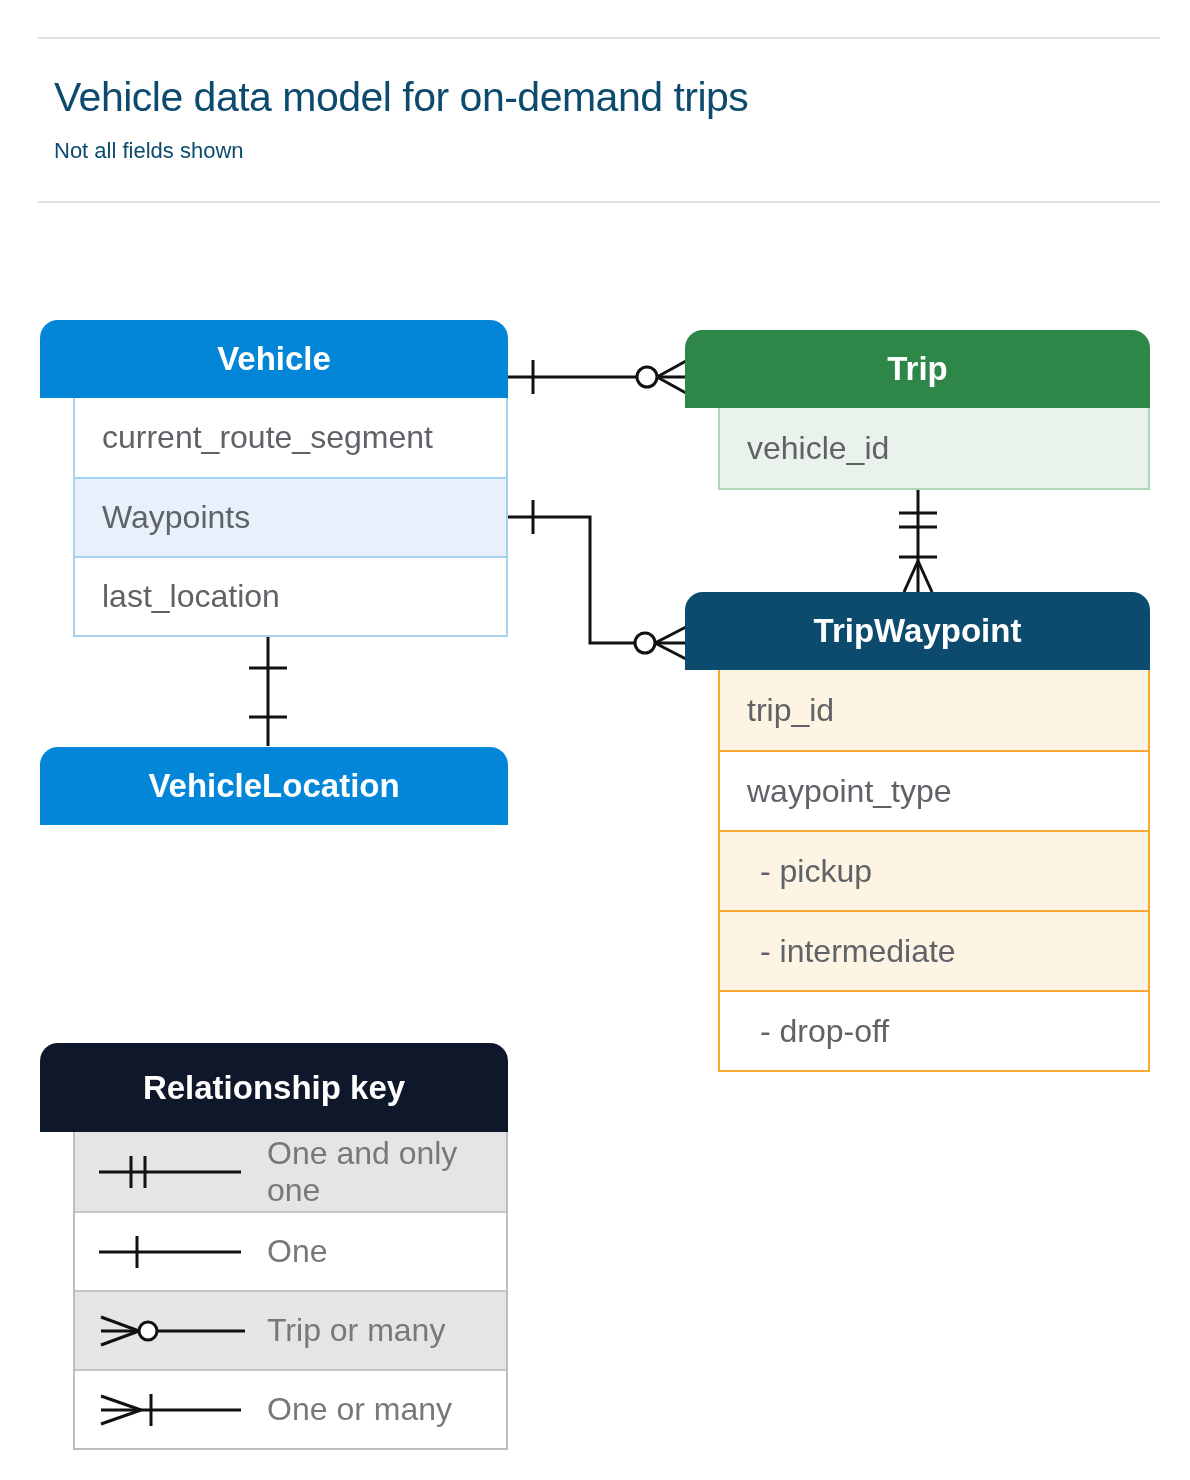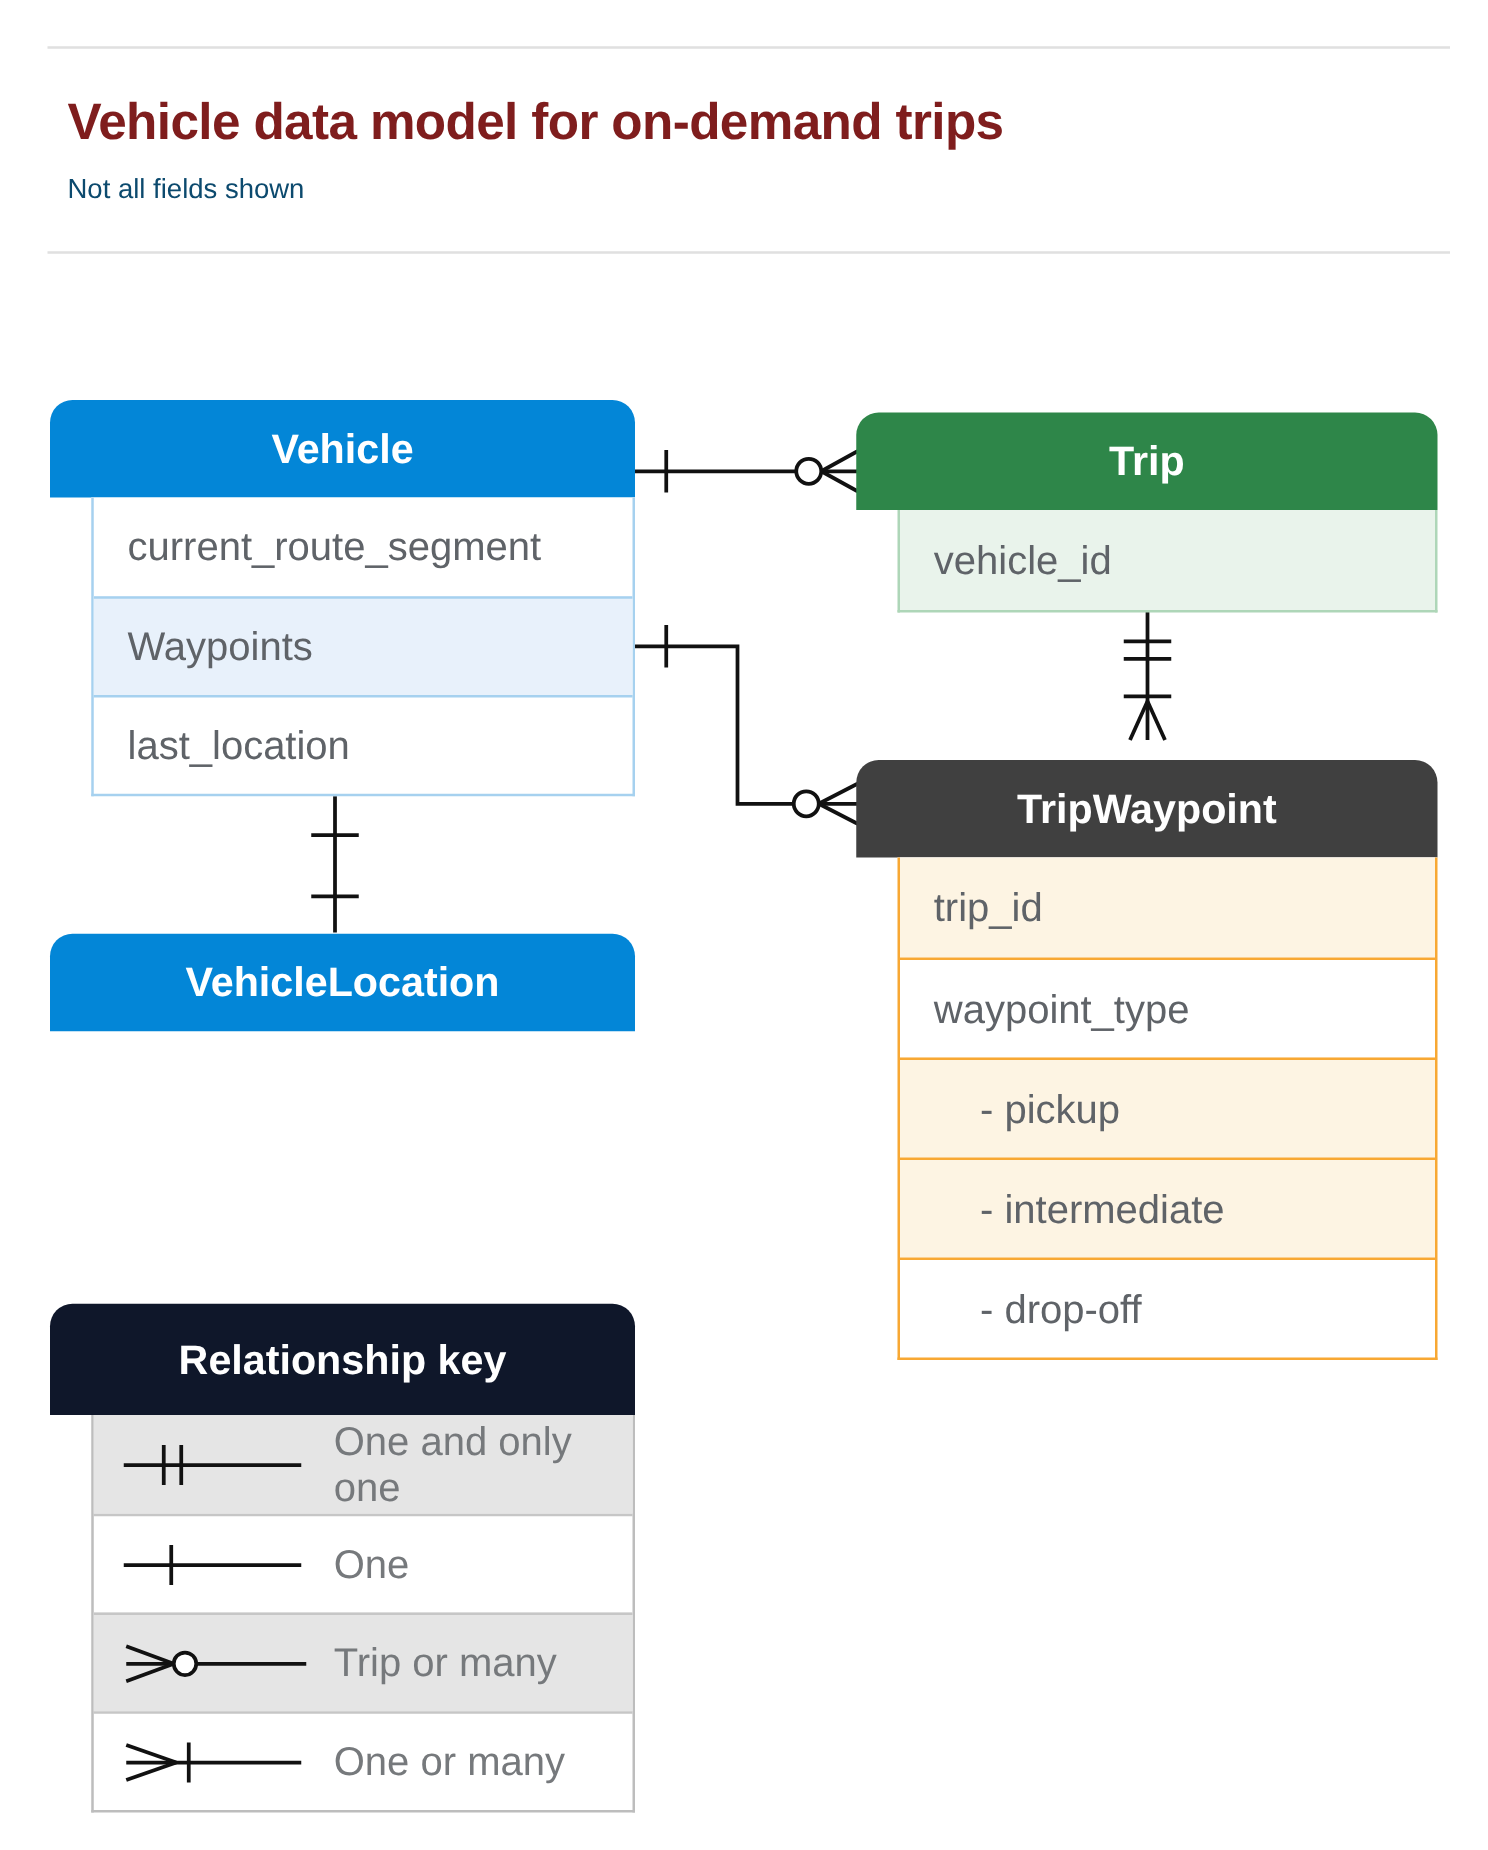--- a/index.html
+++ b/index.html
@@ -4,54 +4,54 @@
 <style>
   html,body{margin:0;padding:0;}
   body{
     width:1190px;height:1480px;position:relative;background:#ffffff;
     font-family:"Liberation Sans",sans-serif;overflow:hidden;
   }
   .rule{position:absolute;left:38px;width:1122px;height:2px;background:#e0e0e0;}
   #rule-top{top:37px;}
   #rule-bottom{top:201px;}
   .page-title{
-    position:absolute;left:54px;top:74px;font-size:41px;font-weight:bold;
-    color:#7f1d1d;letter-spacing:-0.5px;
+    position:absolute;left:54px;top:74px;font-size:41px;font-weight:normal;
+    color:#0c4a6e;letter-spacing:-0.5px;
   }
   .page-subtitle{
     position:absolute;left:54px;top:138px;font-size:22px;color:#0c4a6e;
   }
 
   .entity{position:absolute;box-sizing:border-box;}
   .entity-header{
     height:78px;border-radius:18px 18px 0 0;display:flex;align-items:center;
     justify-content:center;color:#ffffff;font-weight:bold;font-size:33px;
   }
   .entity-body{background:#ffffff;box-sizing:border-box;border-style:solid;border-width:0 2px 2px 2px;margin-left:33px;}
   .erow{
     box-sizing:border-box;display:flex;align-items:center;
     padding-left:27px;font-size:32px;color:#5f6368;border-top:2px solid transparent;
   }
   .erow:first-child{border-top:none;}
-  .erow.indent{padding-left:64px;}
+  .erow.indent{padding-left:40px;}
 
   
   .blue .entity-header{background:#0386d7;}
   .blue .entity-body{border-color:#a6d1ef;}
   .blue .erow{border-top-color:#a6d1ef;height:79px;}
   .blue .erow.alt{background:#e8f1fb;}
 
   
   .green .entity-header{background:#2e8649;}
   .green .entity-body{border-color:#aed6b8;}
   .green .erow{border-top-color:#aed6b8;height:80px;}
   .green .erow.alt{background:#e9f3eb;}
 
   
-  .orange .entity-header{background:#404040;margin-top:16px;}
+  .orange .entity-header{background:#0c4a6e;}
   .orange .entity-body{border-color:#f8a833;}
   .orange .erow{border-top-color:#f8a833;height:80px;}
   .orange .erow.alt{background:#fdf4e3;}
 
   
   .gray .entity-header{background:#0f172a;height:89px;text-align:right;}
   .gray .entity-body{border-color:#bdbdbd;}
   .gray .erow{border-top-color:#c6c6c6;height:79px;color:#76797c;padding-left:14px;}
   .gray .erow.alt{background:#e5e5e5;}
   .key-symbol{width:168px;height:44px;flex:0 0 168px;}

